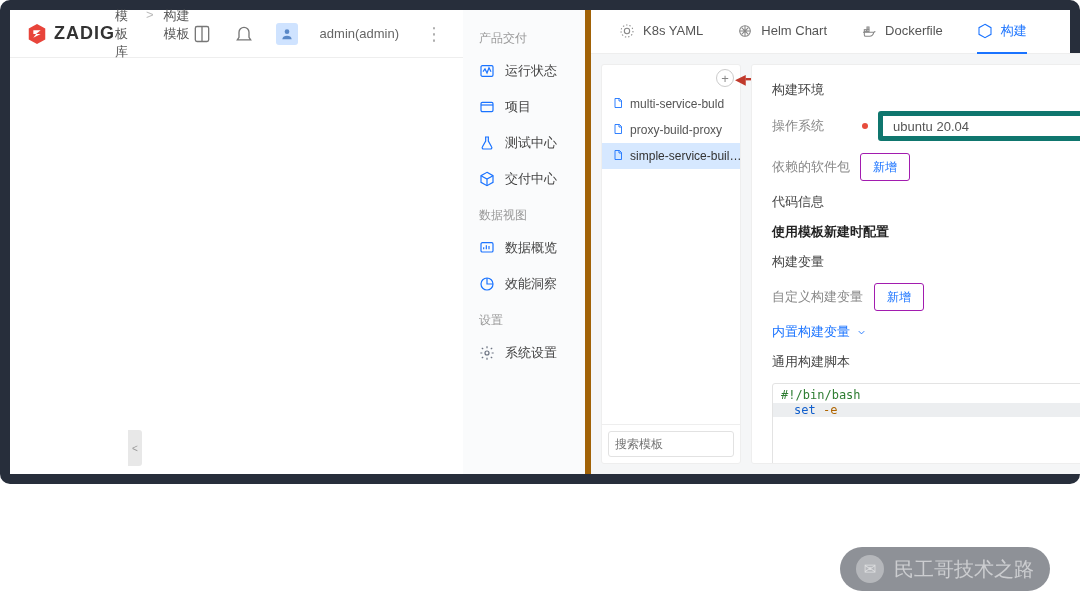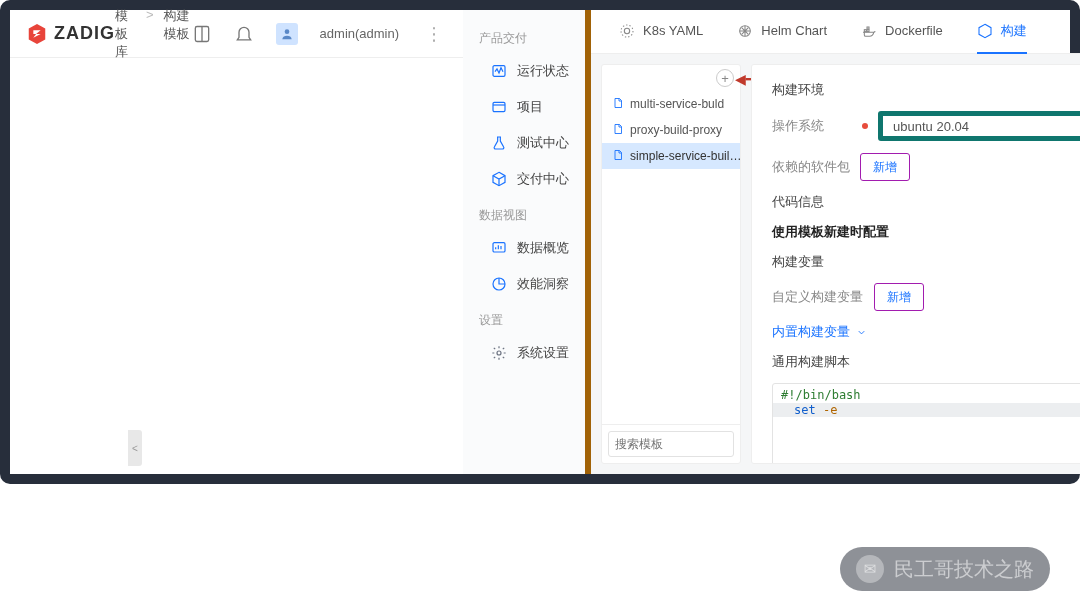--- a/index.html
+++ b/index.html
@@ -11,21 +11,21 @@
 .bc { display:flex; gap:10px; color:#555; font-size:13px; }
 .bc-sep { color:#bbb; }
 .topbar-spacer { flex:1; }
 .topbar-right { display:flex; align-items:center; gap:22px; color:#666; }
 .icon-btn { display:inline-flex; align-items:center; justify-content:center; width:20px; height:20px; color:#777; cursor:pointer; }
 .avatar { width:22px; height:22px; border-radius:3px; background:#cfe3ff; display:flex; align-items:center; justify-content:center; }
 .more { font-size:18px; color:#aaa; cursor:pointer; padding:0 4px; }
 .body { display:flex; flex:1; min-height:0; }
 .sidebar { width:128px; background:#fafbfc; border-right:6px solid #a16207; padding:10px 0; overflow:hidden; }
 .sb-group { font-size:12px; color:#999; padding:10px 16px 6px; }
-.sb-item { display:flex; align-items:center; gap:10px; padding:9px 16px; color:#444; cursor:pointer; font-size:13px;margin-left:12px; }
+.sb-item { display:flex; align-items:center; gap:10px; padding:9px 16px; color:#444; cursor:pointer; font-size:13px; }
 .sb-item svg { width:16px; height:16px; }
 .main { flex:1; display:flex; flex-direction:column; min-width:0; }
 .tabbar { display:flex; gap:34px; padding:0 28px; height:44px; align-items:center; border-bottom:1px solid #eee; }
 .tab { display:flex; align-items:center; gap:8px; height:44px; color:#555; cursor:pointer; border-bottom:2px solid transparent; font-size:13px; }
 .tab svg { width:16px; height:16px; }
 .tab.active { color:#1a73ff; border-bottom-color:#1a73ff; }
 .workspace { display:flex; flex:1; min-height:0; background:#f5f6f7; }
 .listpane { width:140px; background:#fff; margin:10px 0 10px 10px; border:1px solid #eee; border-radius:3px; display:flex; flex-direction:column; position:relative; }
 .listhead { display:flex; justify-content:flex-end; padding:4px 6px; }
 .addbtn { width:18px; height:18px; border:1px solid #ccc; border-radius:50%; display:flex; align-items:center; justify-content:center; color:#888; font-size:13px; cursor:pointer; }

